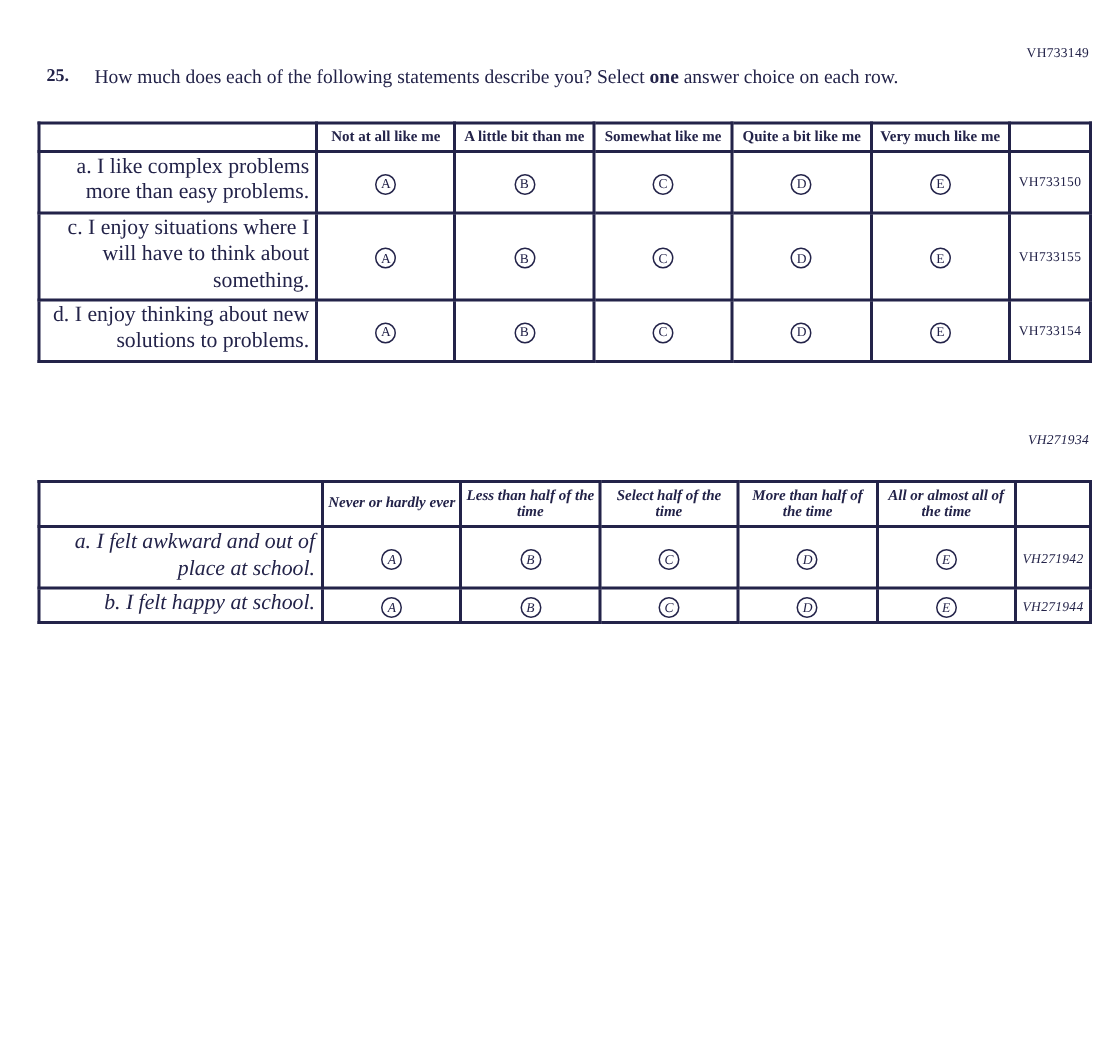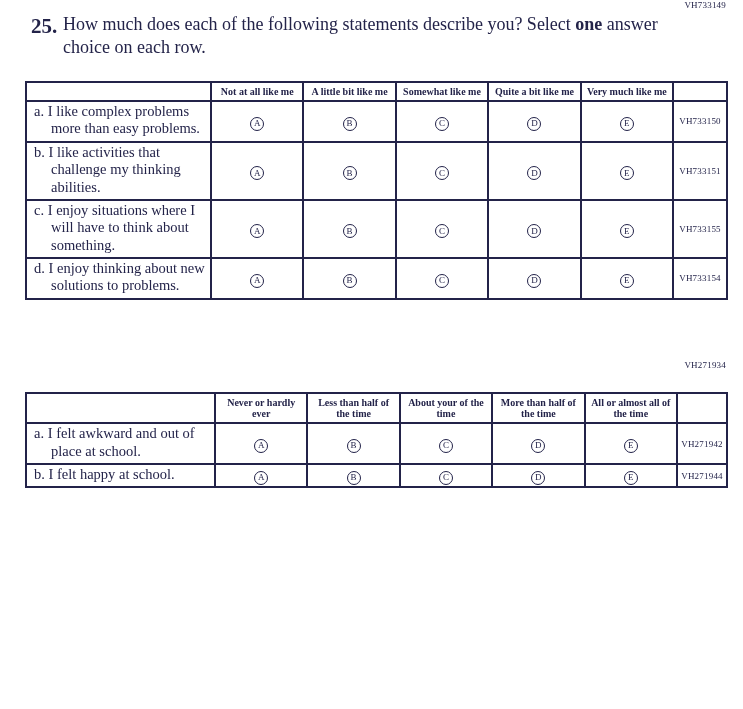--- a/index.html
+++ b/index.html
@@ -3,41 +3,41 @@
 <meta charset="utf-8">
 <style>
   * { box-sizing: border-box; margin: 0; padding: 0; }
   html, body { background: #ffffff; }
   body {
     width: 743px; height: 709px;
     font-family: "Liberation Serif", serif;
     color: #232349;
     overflow: hidden;
   }
-  .page { padding: 0 15px 0 25px; }
+  .page { padding: 30px 15px 0 25px; }
 
-  .question + .question { margin-top: 60px; }
+  .question + .question { margin-top: 46px; font-style: italic; }
 
   .q-code {
     text-align: right;
     font-size: 9px;
     letter-spacing: 0.2px;
     padding-right: 2px;
     height: 11px;
   }
 
   .prompt { display: flex; margin-top: 2px; padding-left: 6px; }
   .qnum {
     font-weight: bold;
     flex: 0 0 32px;
-    font-size: 21px;
+    font-size: 12px;
     line-height: 1.3;
   }
   .qtext {
-    font-size: 18px;
+    font-size: 13px;
     line-height: 1.3;
     max-width: 600px;
   }
   .qtext b { font-weight: bold; }
 
   table.response-table {
     border-collapse: collapse;
     table-layout: fixed;
     margin-top: 21px;
   }
@@ -53,20 +53,21 @@
     vertical-align: middle;
     padding: 3px 2px;
     line-height: 1.12;
   }
   td.row-label {
     font-size: 14.5px;
     vertical-align: top;
     padding: 1px 4px 3px 24px;
     text-indent: -17px;
     line-height: 1.2;
+    text-align: right;
   }
   td.opt { text-align: center; vertical-align: middle; }
   .bubble {
     display: inline-flex;
     width: 14px; height: 14px;
     border: 1px solid #232349;
     border-radius: 50%;
     align-items: center;
     justify-content: center;
     font-size: 9px;
@@ -99,45 +100,36 @@
           <col style="width:93px">
           <col style="width:93px">
           <col style="width:93px">
           <col style="width:93px">
         <col style="width:54px">
       </colgroup>
       <thead>
           <tr>
             <th class="stub"></th>
             <th class="col-head">Not at all like me</th>
-            <th class="col-head">A little bit like me</th>
+            <th class="col-head">A little bit than me</th>
             <th class="col-head">Somewhat like me</th>
             <th class="col-head">Quite a bit like me</th>
             <th class="col-head">Very much like me</th>
             <th class="code-col"></th>
           </tr>
         </thead>
       <tbody>
           <tr>
             <td class="row-label">a. I like complex problems more than easy problems.</td>
             <td class="opt"><span class="bubble">A</span></td>
             <td class="opt"><span class="bubble">B</span></td>
             <td class="opt"><span class="bubble">C</span></td>
             <td class="opt"><span class="bubble">D</span></td>
             <td class="opt"><span class="bubble">E</span></td>
             <td class="code-cell">VH733150</td>
-          </tr>
-          <tr>
-            <td class="row-label">b. I like activities that challenge my thinking abilities.</td>
-            <td class="opt"><span class="bubble">A</span></td>
-            <td class="opt"><span class="bubble">B</span></td>
-            <td class="opt"><span class="bubble">C</span></td>
-            <td class="opt"><span class="bubble">D</span></td>
-            <td class="opt"><span class="bubble">E</span></td>
-            <td class="code-cell">VH733151</td>
           </tr>
           <tr>
             <td class="row-label">c. I enjoy situations where I will have to think about something.</td>
             <td class="opt"><span class="bubble">A</span></td>
             <td class="opt"><span class="bubble">B</span></td>
             <td class="opt"><span class="bubble">C</span></td>
             <td class="opt"><span class="bubble">D</span></td>
             <td class="opt"><span class="bubble">E</span></td>
             <td class="code-cell">VH733155</td>
           </tr>
@@ -164,21 +156,21 @@
           <col style="width:93px">
           <col style="width:93px">
           <col style="width:93px">
         <col style="width:50px">
       </colgroup>
       <thead>
           <tr>
             <th class="stub"></th>
             <th class="col-head">Never or hardly ever</th>
             <th class="col-head">Less than half of the time</th>
-            <th class="col-head">About your of the time</th>
+            <th class="col-head">Select half of the time</th>
             <th class="col-head">More than half of the time</th>
             <th class="col-head">All or almost all of the time</th>
             <th class="code-col"></th>
           </tr>
         </thead>
       <tbody>
           <tr>
             <td class="row-label">a. I felt awkward and out of place at school.</td>
             <td class="opt"><span class="bubble">A</span></td>
             <td class="opt"><span class="bubble">B</span></td>

